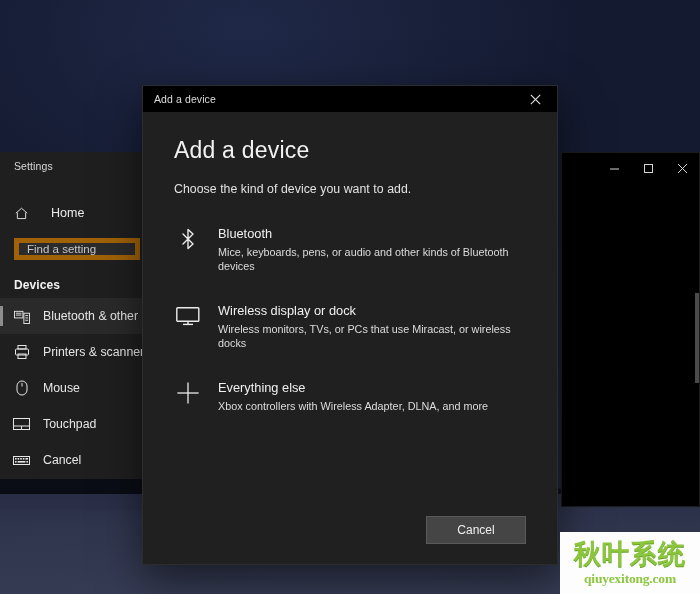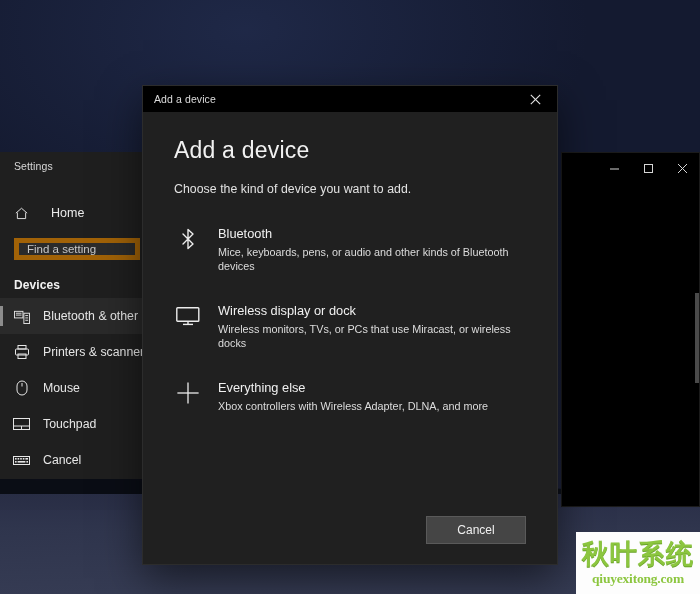--- a/index.html
+++ b/index.html
@@ -174,21 +174,21 @@
     background:#454545;
     border:1px solid #5a5a5a;
     color:#f0f0f0; font-size:12px;
     font-family:"Liberation Sans", sans-serif;
     display:flex; align-items:center; justify-content:center;
   }
 
   
   #watermark {
     position:absolute; right:0px; bottom:0px;
-    width:124px; height:62px;
+    width:140px; height:62px;
     background:#fdfdfd;
     display:flex; flex-direction:column;
     align-items:center; justify-content:center;
     overflow:hidden;
   }
   #wm-cn {
     font-family:"DejaVu Sans", sans-serif;
     font-size:27px; font-weight:bold; color:#8cc63f;
     letter-spacing:1px; line-height:1;
     text-shadow:0 1px 0 #6aa32a;

